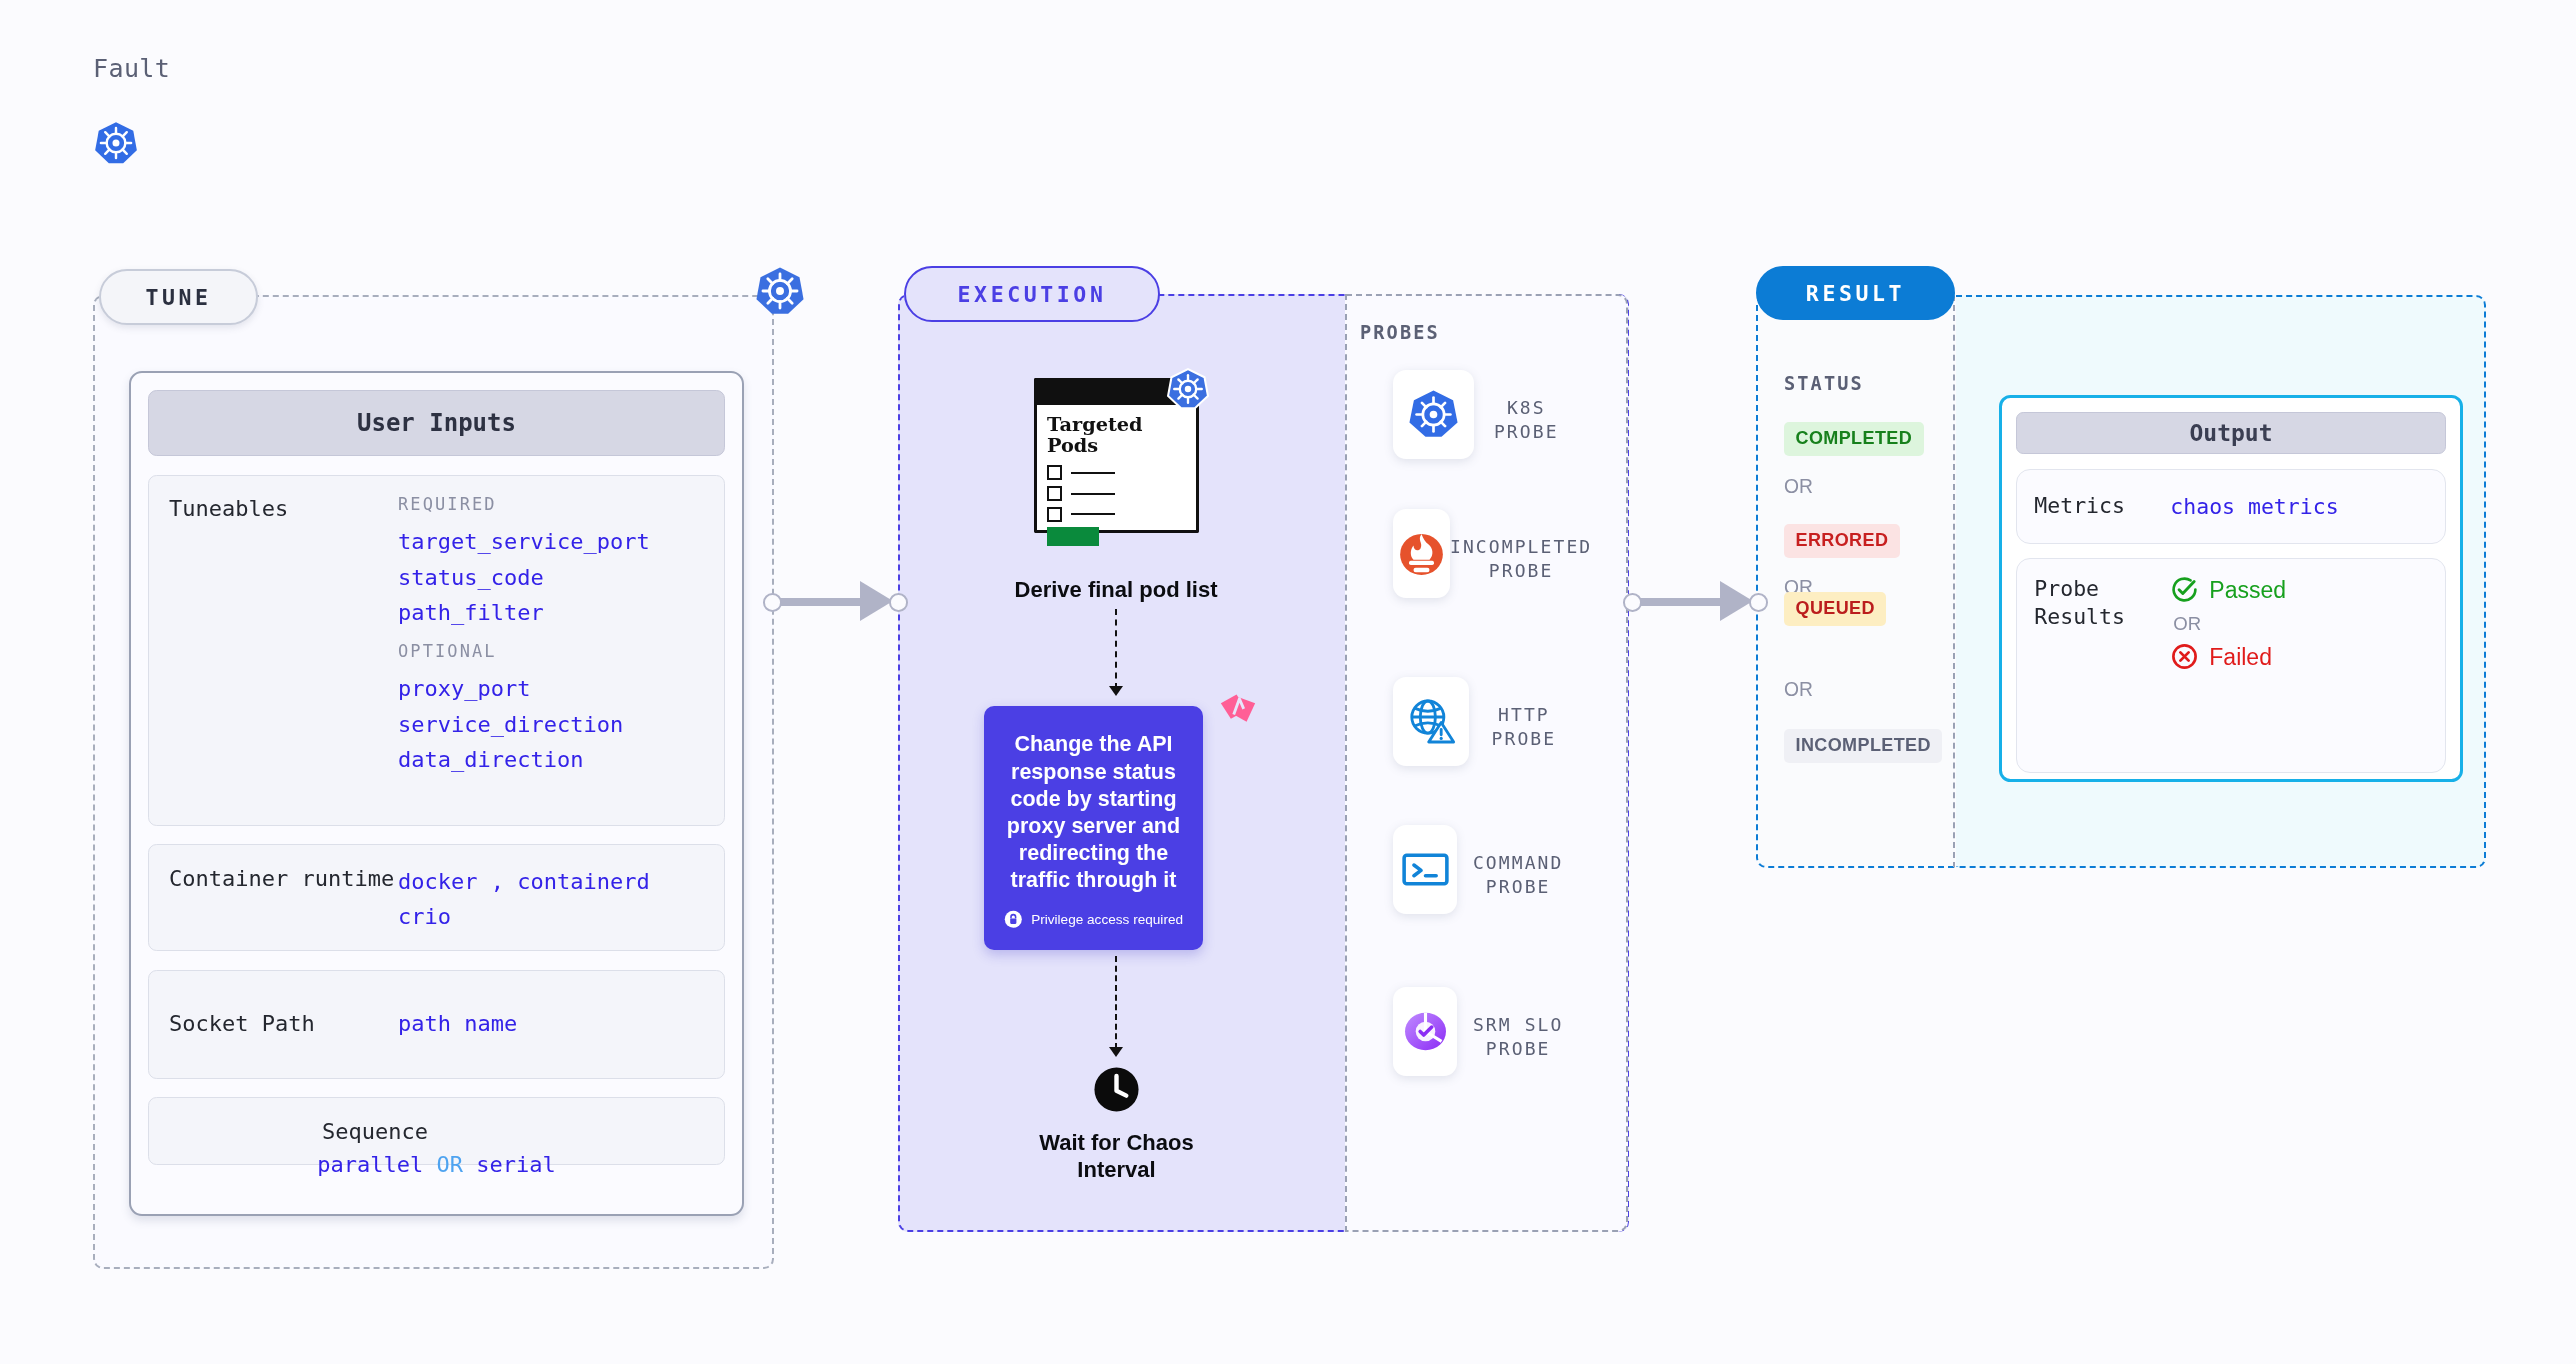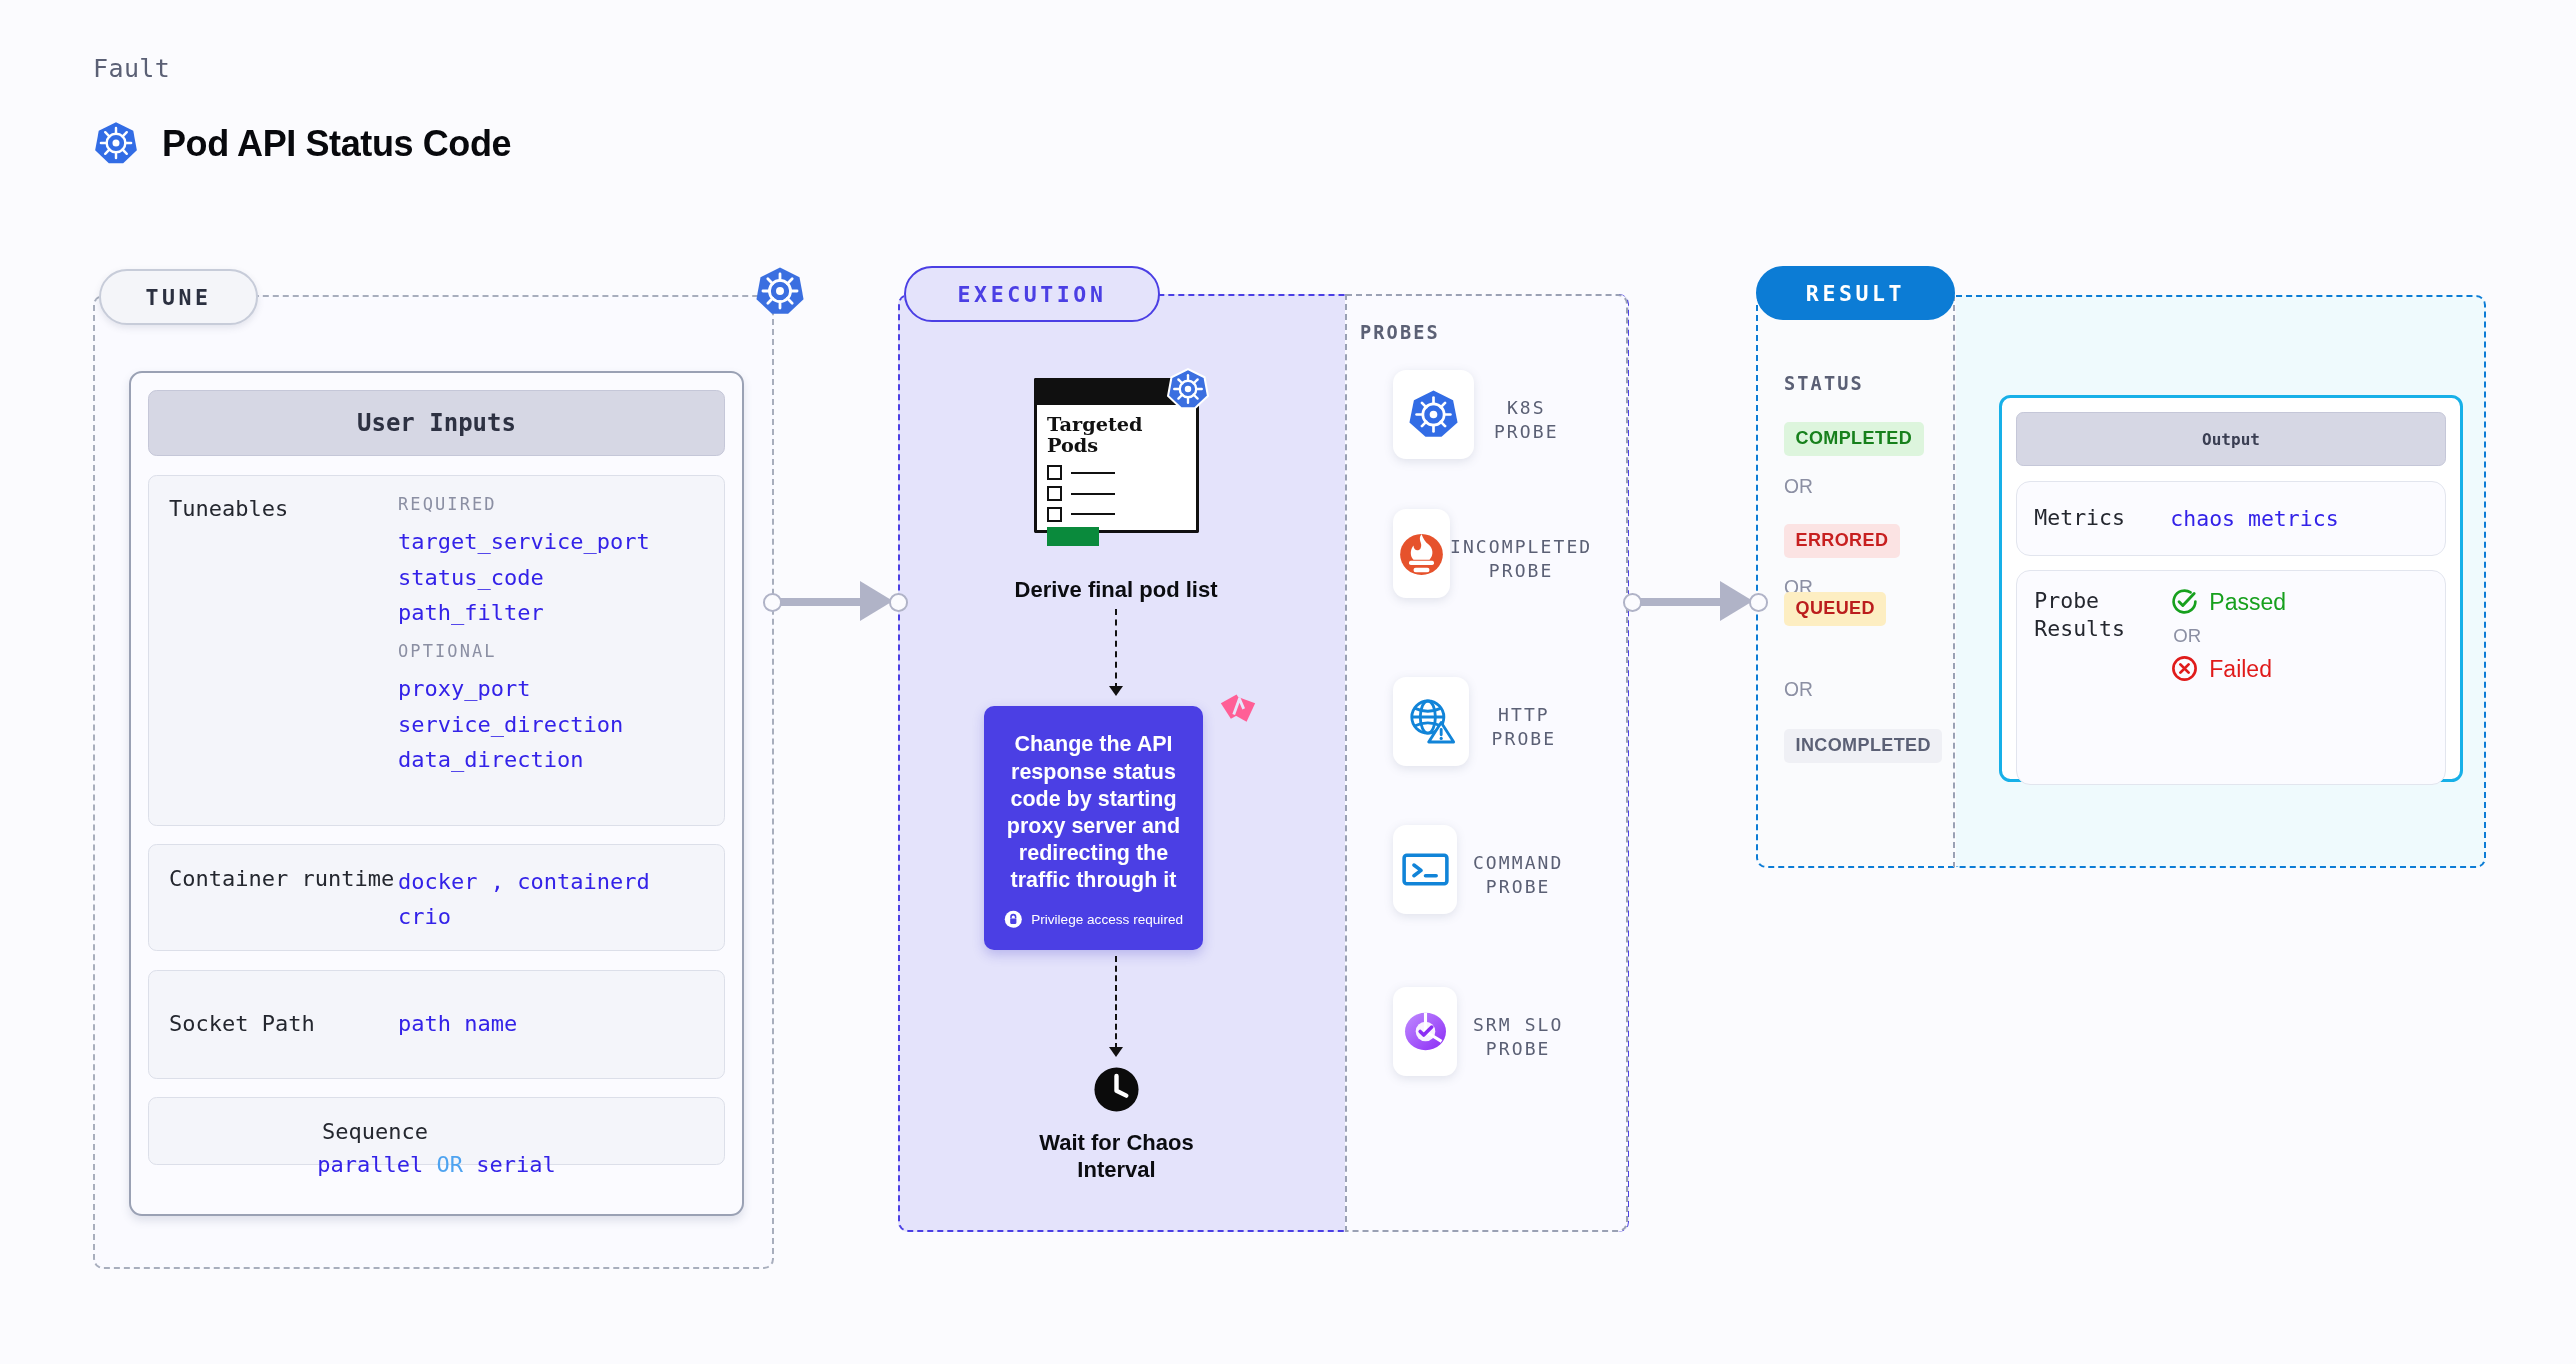--- a/index.html
+++ b/index.html
@@ -169,23 +169,23 @@
   #output-region {
     position: absolute; left: 1956px; top: 295px; width: 530px; height: 573px;
     border: 2.9px dashed #0c7cd5; border-left: none; border-radius: 0 10px 10px 0;
     background: #effafd;
   }
   #output-card {
     position: absolute; left: 1999px; top: 395px; width: 464px; height: 387px;
     background: #ffffff; border: 3.6px solid #17b0e8; border-radius: 11.5px; padding: 14.3px;
   }
   .out-head {
-    height: 54px; background: #d6d7e4; border: 1.4px solid #c5c7d8; border-radius: 7.2px;
+    height: 42px; background: #d6d7e4; border: 1.4px solid #c5c7d8; border-radius: 7.2px;
     display: flex; align-items: center; justify-content: center;
-    font-family: "DejaVu Sans Mono", monospace; font-size: 16px; font-weight: 700; color: #3a3e52;
+    font-family: "DejaVu Sans Mono", monospace; font-size: 23px; font-weight: 700; color: #3a3e52;
   }
   .out-row {
     margin-top: 14.3px; background: #fbfbff; border: 1.4px solid #e2e5ee; border-radius: 14px;
     padding: 15.8px 17px; display: flex;
   }
   .out-label {
     width: 136px; flex: none;
     font-family: "DejaVu Sans Mono", monospace; font-size: 21.5px; color: #24272f; line-height: 1.3;
   }
   .out-val { font-family: "DejaVu Sans Mono", monospace; font-size: 21.5px; color: #3322e8; }
@@ -222,21 +222,20 @@
             <line x1="32" y1="45" x2="32" y2="53"></line>
           <line x1="11" y1="32" x2="19" y2="32"></line>
             <line x1="45" y1="32" x2="53" y2="32"></line>
           <line x1="17" y1="17" x2="23" y2="23"></line>
             <line x1="41" y1="41" x2="47" y2="47"></line>
           <line x1="47" y1="17" x2="41" y2="23"></line>
             <line x1="23" y1="41" x2="17" y2="47"></line>
         </g>
       </svg>
     </span>
-    <span class="hdr-title">Pod API Status Code</span>
   </div>
 
   <div id="tune-region"></div>
   <div class="pill" id="tune-pill">TUNE</div>
   <span id="k8s-tune-badge">
     <svg width="52" height="52" viewBox="0 0 64 64">
       <path d="M32 3 L56 15 L61 42 L42 60 H22 L3 42 L8 15 Z" fill="#3b6fe0"></path>
       <g stroke="#fff" stroke-width="3.4" fill="none" stroke-linecap="round">
         <circle cx="32" cy="32" r="13"></circle>
           <circle cx="32" cy="32" r="3.2" fill="#fff"></circle>

